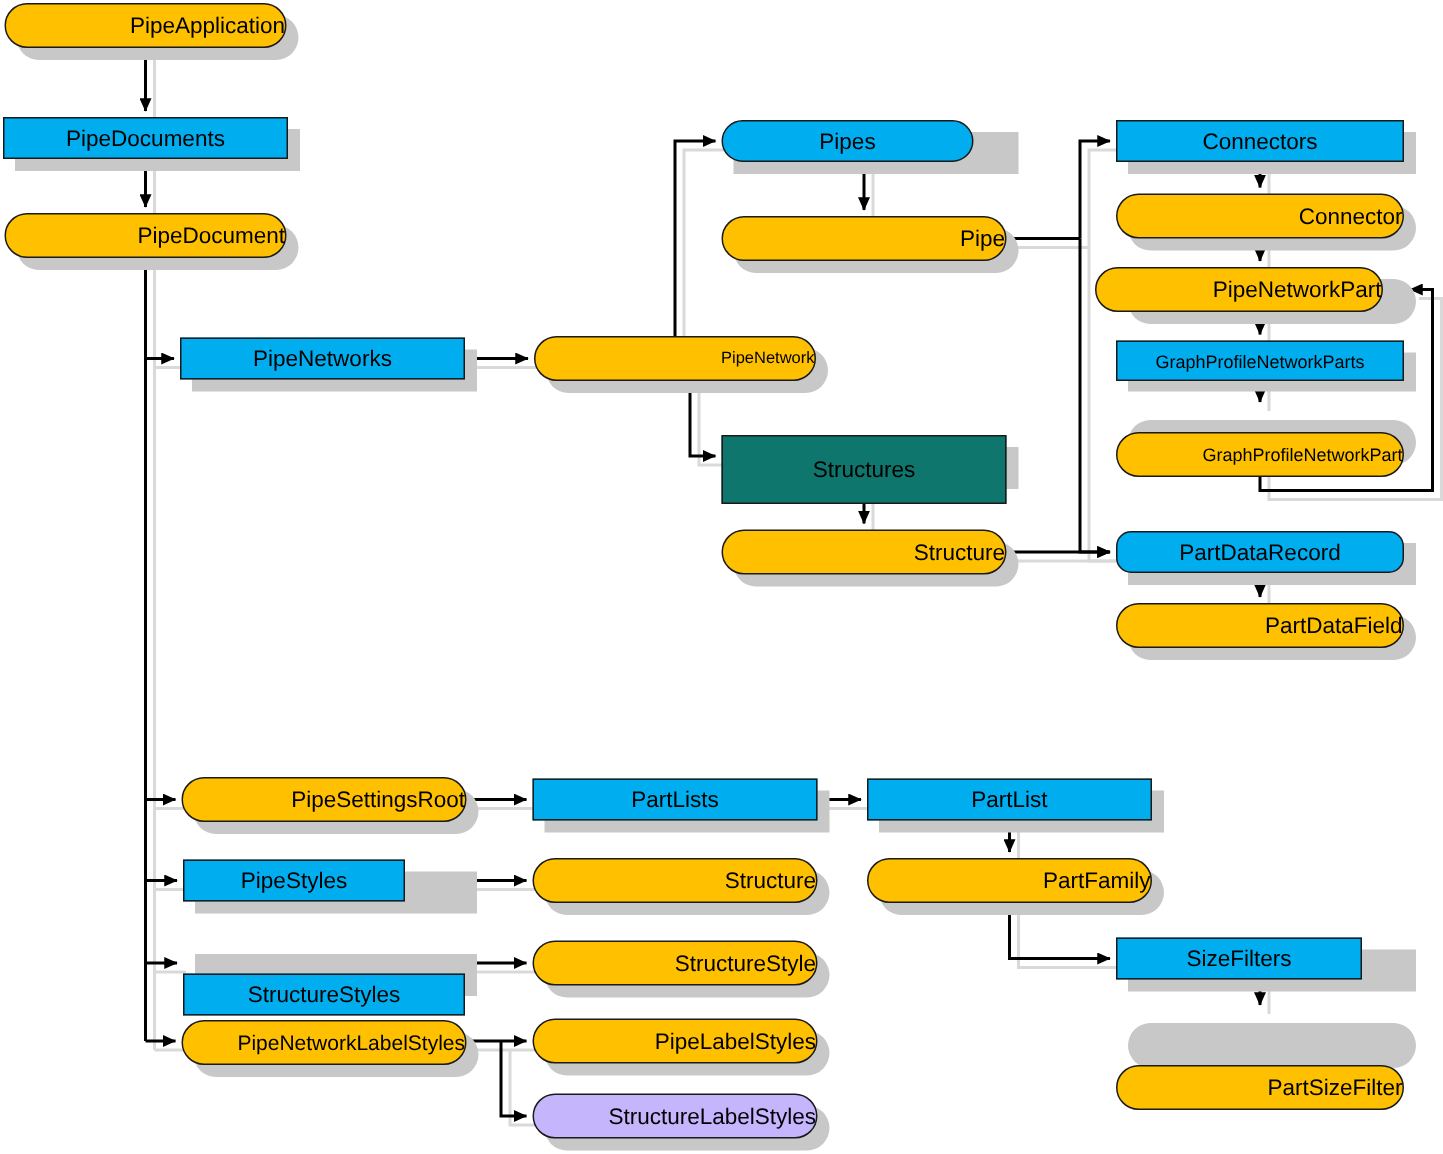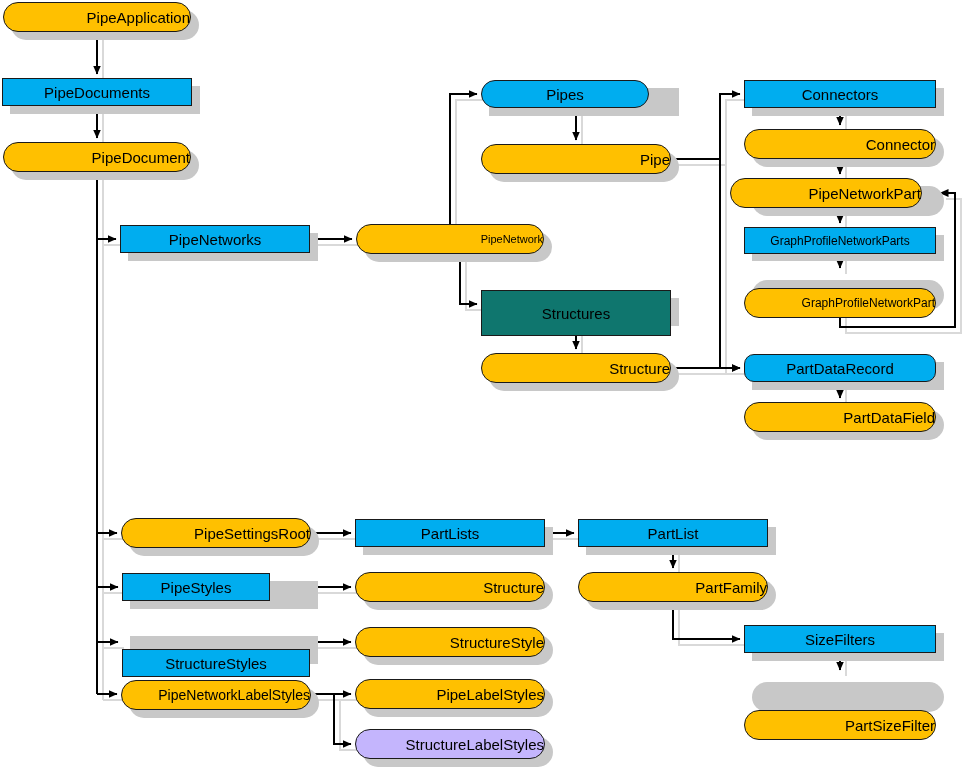--- a/index.html
+++ b/index.html
@@ -237,21 +237,21 @@
       </div>
       <div class="node round" style="left: 578px; top: 572px; width: 190px; height: 30px; background: rgb(255, 192, 0); font-size: 15px;">
         <span class="lbl">PartFamily</span>
       </div>
       <div class="node rect" style="left: 122px; top: 628px; width: 188px; height: 28px; background: rgb(0, 173, 239); font-size: 15px; margin-top: 21px;">
         <span class="lbl">StructureStyles</span>
       </div>
       <div class="node round" style="left: 355px; top: 627px; width: 190px; height: 30px; background: rgb(255, 192, 0); font-size: 15px;">
         <span class="lbl">StructureStyle</span>
       </div>
-      <div class="node rect" style="left: 744px; top: 625px; width: 192px; height: 28px; background: rgb(0, 173, 239); font-size: 15px;">
+      <div class="node rect" style="left: 744px; top: 625px; width: 164px; height: 28px; background: rgb(0, 173, 239); font-size: 15px;">
         <span class="lbl">SizeFilters</span>
       </div>
       <div class="node round" style="left: 121px; top: 680px; width: 190px; height: 30px; background: rgb(255, 192, 0); font-size: 14px;">
         <span class="lbl">PipeNetworkLabelStyles</span>
       </div>
       <div class="node round" style="left: 355px; top: 679px; width: 190px; height: 30px; background: rgb(255, 192, 0); font-size: 15px;">
         <span class="lbl">PipeLabelStyles</span>
       </div>
       <div class="node round" style="left: 744px; top: 674px; width: 192px; height: 30px; background: rgb(255, 192, 0); font-size: 15px; margin-top: 36px;">
         <span class="lbl">PartSizeFilter</span>

